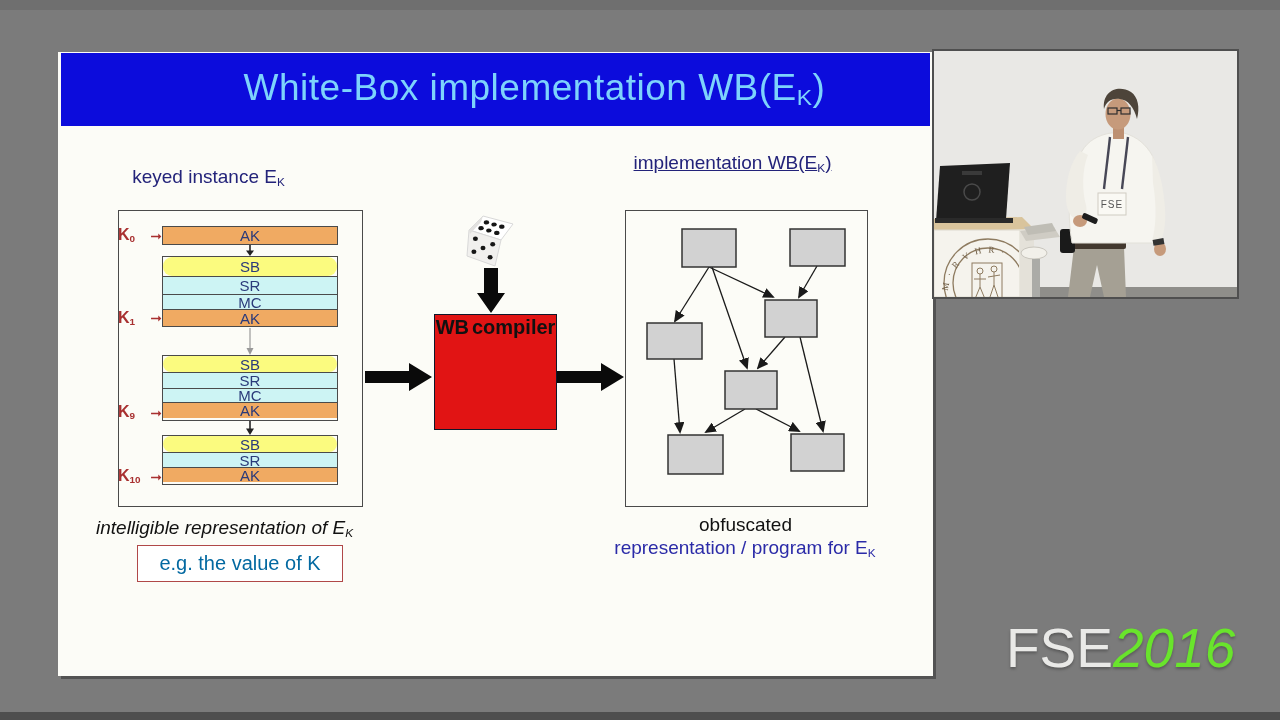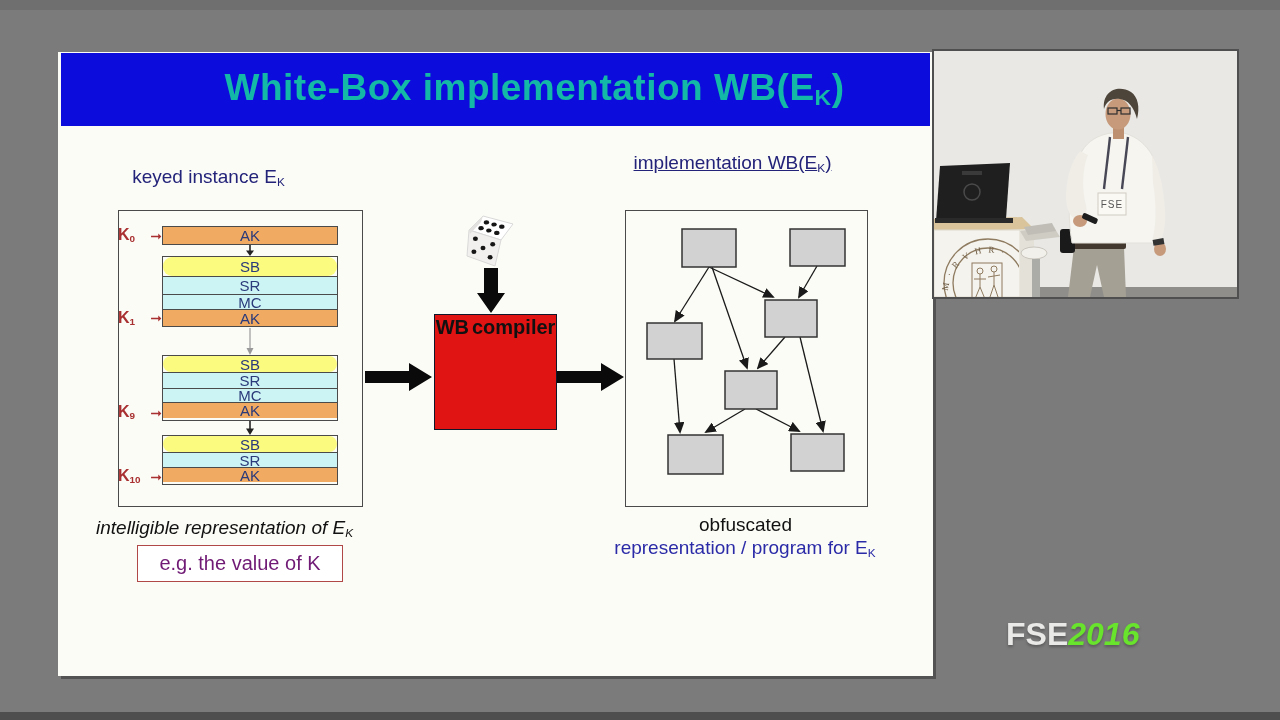--- a/index.html
+++ b/index.html
@@ -7,21 +7,21 @@
          background:#7B7B7B;font-family:"Liberation Sans",sans-serif;}
   .abs{position:absolute;}
   .band-top{left:0;top:0;width:1280px;height:10px;background:#6F6F6F;}
   .band-bottom{left:0;top:712px;width:1280px;height:8px;background:#4E4E4E;}
 
   
   .slide{left:58px;top:52px;width:875px;height:624px;background:#FCFCF7;
          box-shadow:3px 3px 0 rgba(70,70,70,.75);}
   .titlebar{left:61px;top:53px;width:869px;height:73px;background:#0C0CDC;
             display:flex;align-items:center;justify-content:center;padding-left:78px;box-sizing:border-box;}
-  .titlebar .t{color:#14b8a6;font-size:37px;letter-spacing:.5px;white-space:nowrap;font-weight:bold;}
+  .titlebar .t{color:#7dd3fc;font-size:37px;letter-spacing:.5px;white-space:nowrap;}
   .sb{font-size:.62em;vertical-align:-.22em;}
 
   .heading{font-size:19px;color:#23237A;white-space:nowrap;}
   .h-left{left:96px;top:166px;width:225px;text-align:center;}
   .h-right{left:610px;top:152px;width:245px;text-align:center;text-decoration:underline;}
 
   .outerbox{border:1.5px solid #4A4A4A;background:transparent;}
   .box-left{left:118px;top:210px;width:243px;height:295px;}
   .box-right{left:625px;top:210px;width:241px;height:295px;}
 
@@ -38,28 +38,28 @@
   .krow .arr{font-size:14px;font-weight:normal;line-height:1;}
 
   .compiler{left:434px;top:314px;width:123px;height:116px;background:#E11414;
             border:1px solid #0f172a;box-sizing:border-box;display:flex;flex-direction:row;
             align-items:flex-start;justify-content:center;gap:3px;}
   .compiler span{color:#111;font-size:20px;font-weight:bold;line-height:1.2;}
 
   .cap-intell{left:96px;top:517px;width:320px;font-size:19px;color:#111;white-space:nowrap;font-style:italic;}
   .examplebox{left:137px;top:545px;width:206px;height:37px;border:1.5px solid #B04848;
               background:#FFFFFF;display:flex;align-items:center;justify-content:center;box-sizing:border-box;}
-  .examplebox span{color:#701a75;font-size:20px;}
+  .examplebox span{color:#0369a1;font-size:20px;}
   .cap-obf1{left:625px;top:514px;width:241px;text-align:center;font-size:19px;color:#111;}
   .cap-obf2{left:562px;top:537px;width:366px;text-align:center;font-size:19px;color:#2B2BA8;white-space:nowrap;}
 
   
   .video{left:934px;top:51px;width:303px;height:246px;box-shadow:0 0 0 2px #4F4F4F;background:#E9E8E5;}
 
-  .watermark{left:1006px;top:616px;font-size:32px;font-weight:bold;white-space:nowrap;
+  .watermark{left:1006px;top:616px;font-size:55px;font-weight:normal;white-space:nowrap;
              text-shadow:0 2px 3px rgba(0,0,0,.28);text-align:right;}
   .watermark .f{color:#E9E9E7;}
   .watermark .y{color:#69E42C;font-style:italic;}
   svg{display:block;}
 </style>
 </head>
 <body>
 
 <div id="stage">
   <div class="abs band-top"></div>

